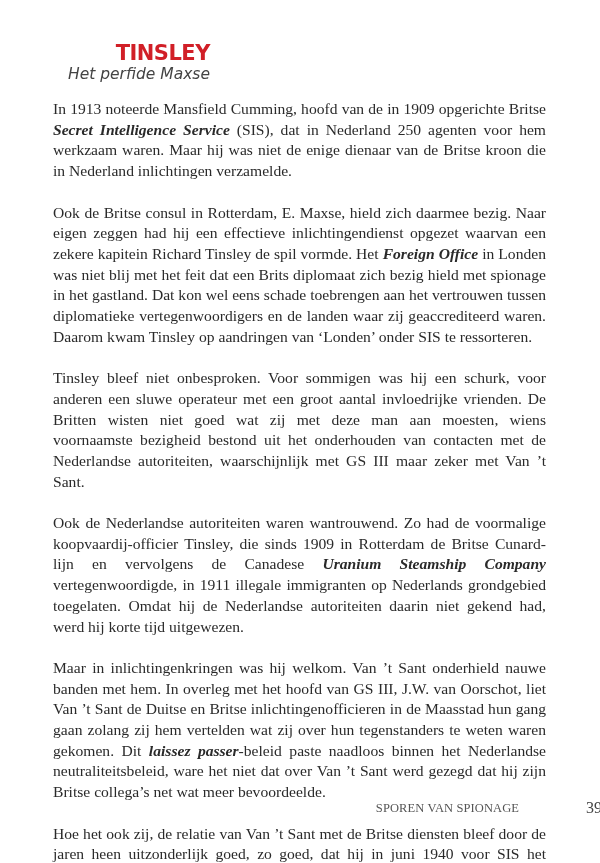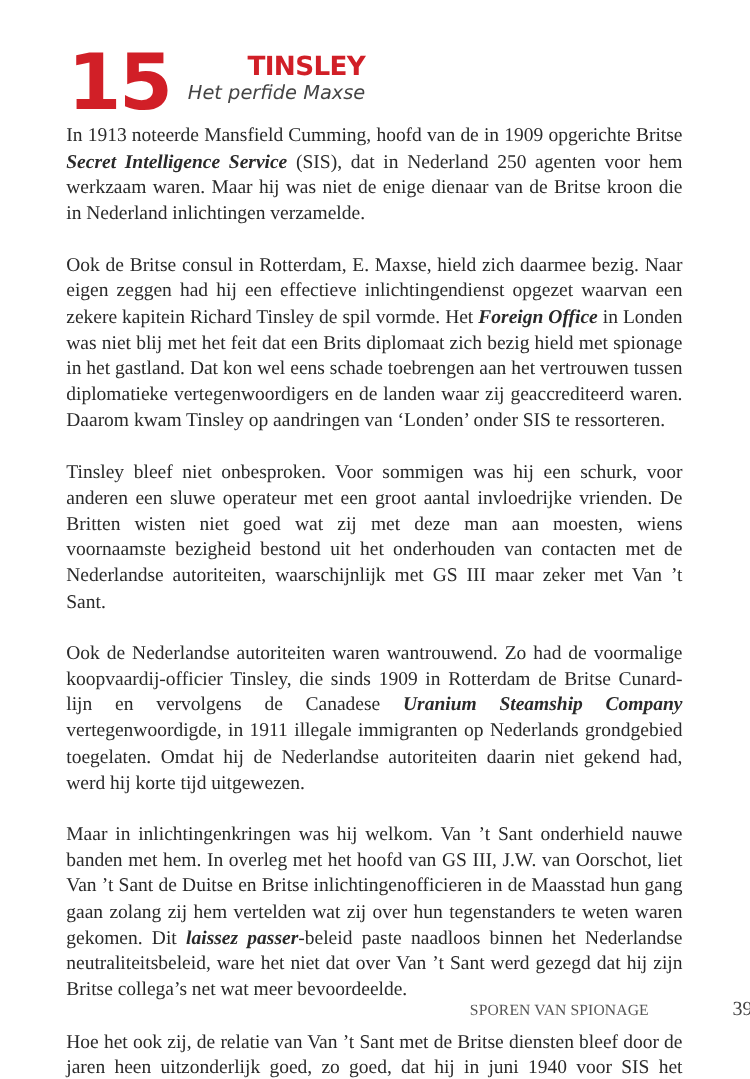--- a/index.html
+++ b/index.html
@@ -99,21 +99,20 @@
       top: 18px;
       font-size: 16px;
       line-height: 20px;
       color: #444444;
     }
   </style>
 </head>
 <body>
 
 <div class="chapter-head">
-  <div class="chapter-number">15</div>
   <div class="chapter-titles">
     <div class="chapter-title">TINSLEY</div>
     <div class="chapter-subtitle">Het perfide Maxse</div>
   </div>
 </div>
 
 <div class="body-text">
   <p class="para"><span>In 1913 noteerde Mansfield Cumming, hoofd van de in 1909 opgerichte Britse </span><em>Secret Intel­ligence Service</em><span> (SIS), dat in Nederland 250 agenten voor hem werkzaam waren. Maar hij was niet de enige dienaar van de Britse kroon die in Nederland inlichtingen verzamelde.</span></p>
   <p class="para"><span>Ook de Britse consul in Rotterdam, E. Maxse, hield zich daarmee bezig. Naar eigen zeggen had hij een effectieve inlichtingendienst opgezet waarvan een zekere kapi­tein Richard Tinsley de spil vormde. Het </span><em>Foreign Office</em><span> in Londen was niet blij met het feit dat een Brits diplomaat zich bezig hield met spionage in het gastland. Dat kon wel eens schade toebrengen aan het vertrouwen tussen diplomatieke vertegen­woordigers en de landen waar zij geaccrediteerd waren. Daarom kwam Tinsley op aandringen van ‘Londen’ onder SIS te ressorteren.</span></p>
   <p class="para"><span>Tinsley bleef niet onbesproken. Voor sommigen was hij een schurk, voor anderen een sluwe operateur met een groot aantal invloedrijke vrienden. De Britten wisten niet goed wat zij met deze man aan moesten, wiens voornaamste bezigheid bestond uit het onderhouden van contacten met de Nederlandse autoriteiten, waarschijnlijk met GS III maar zeker met Van ’t Sant.</span></p>

